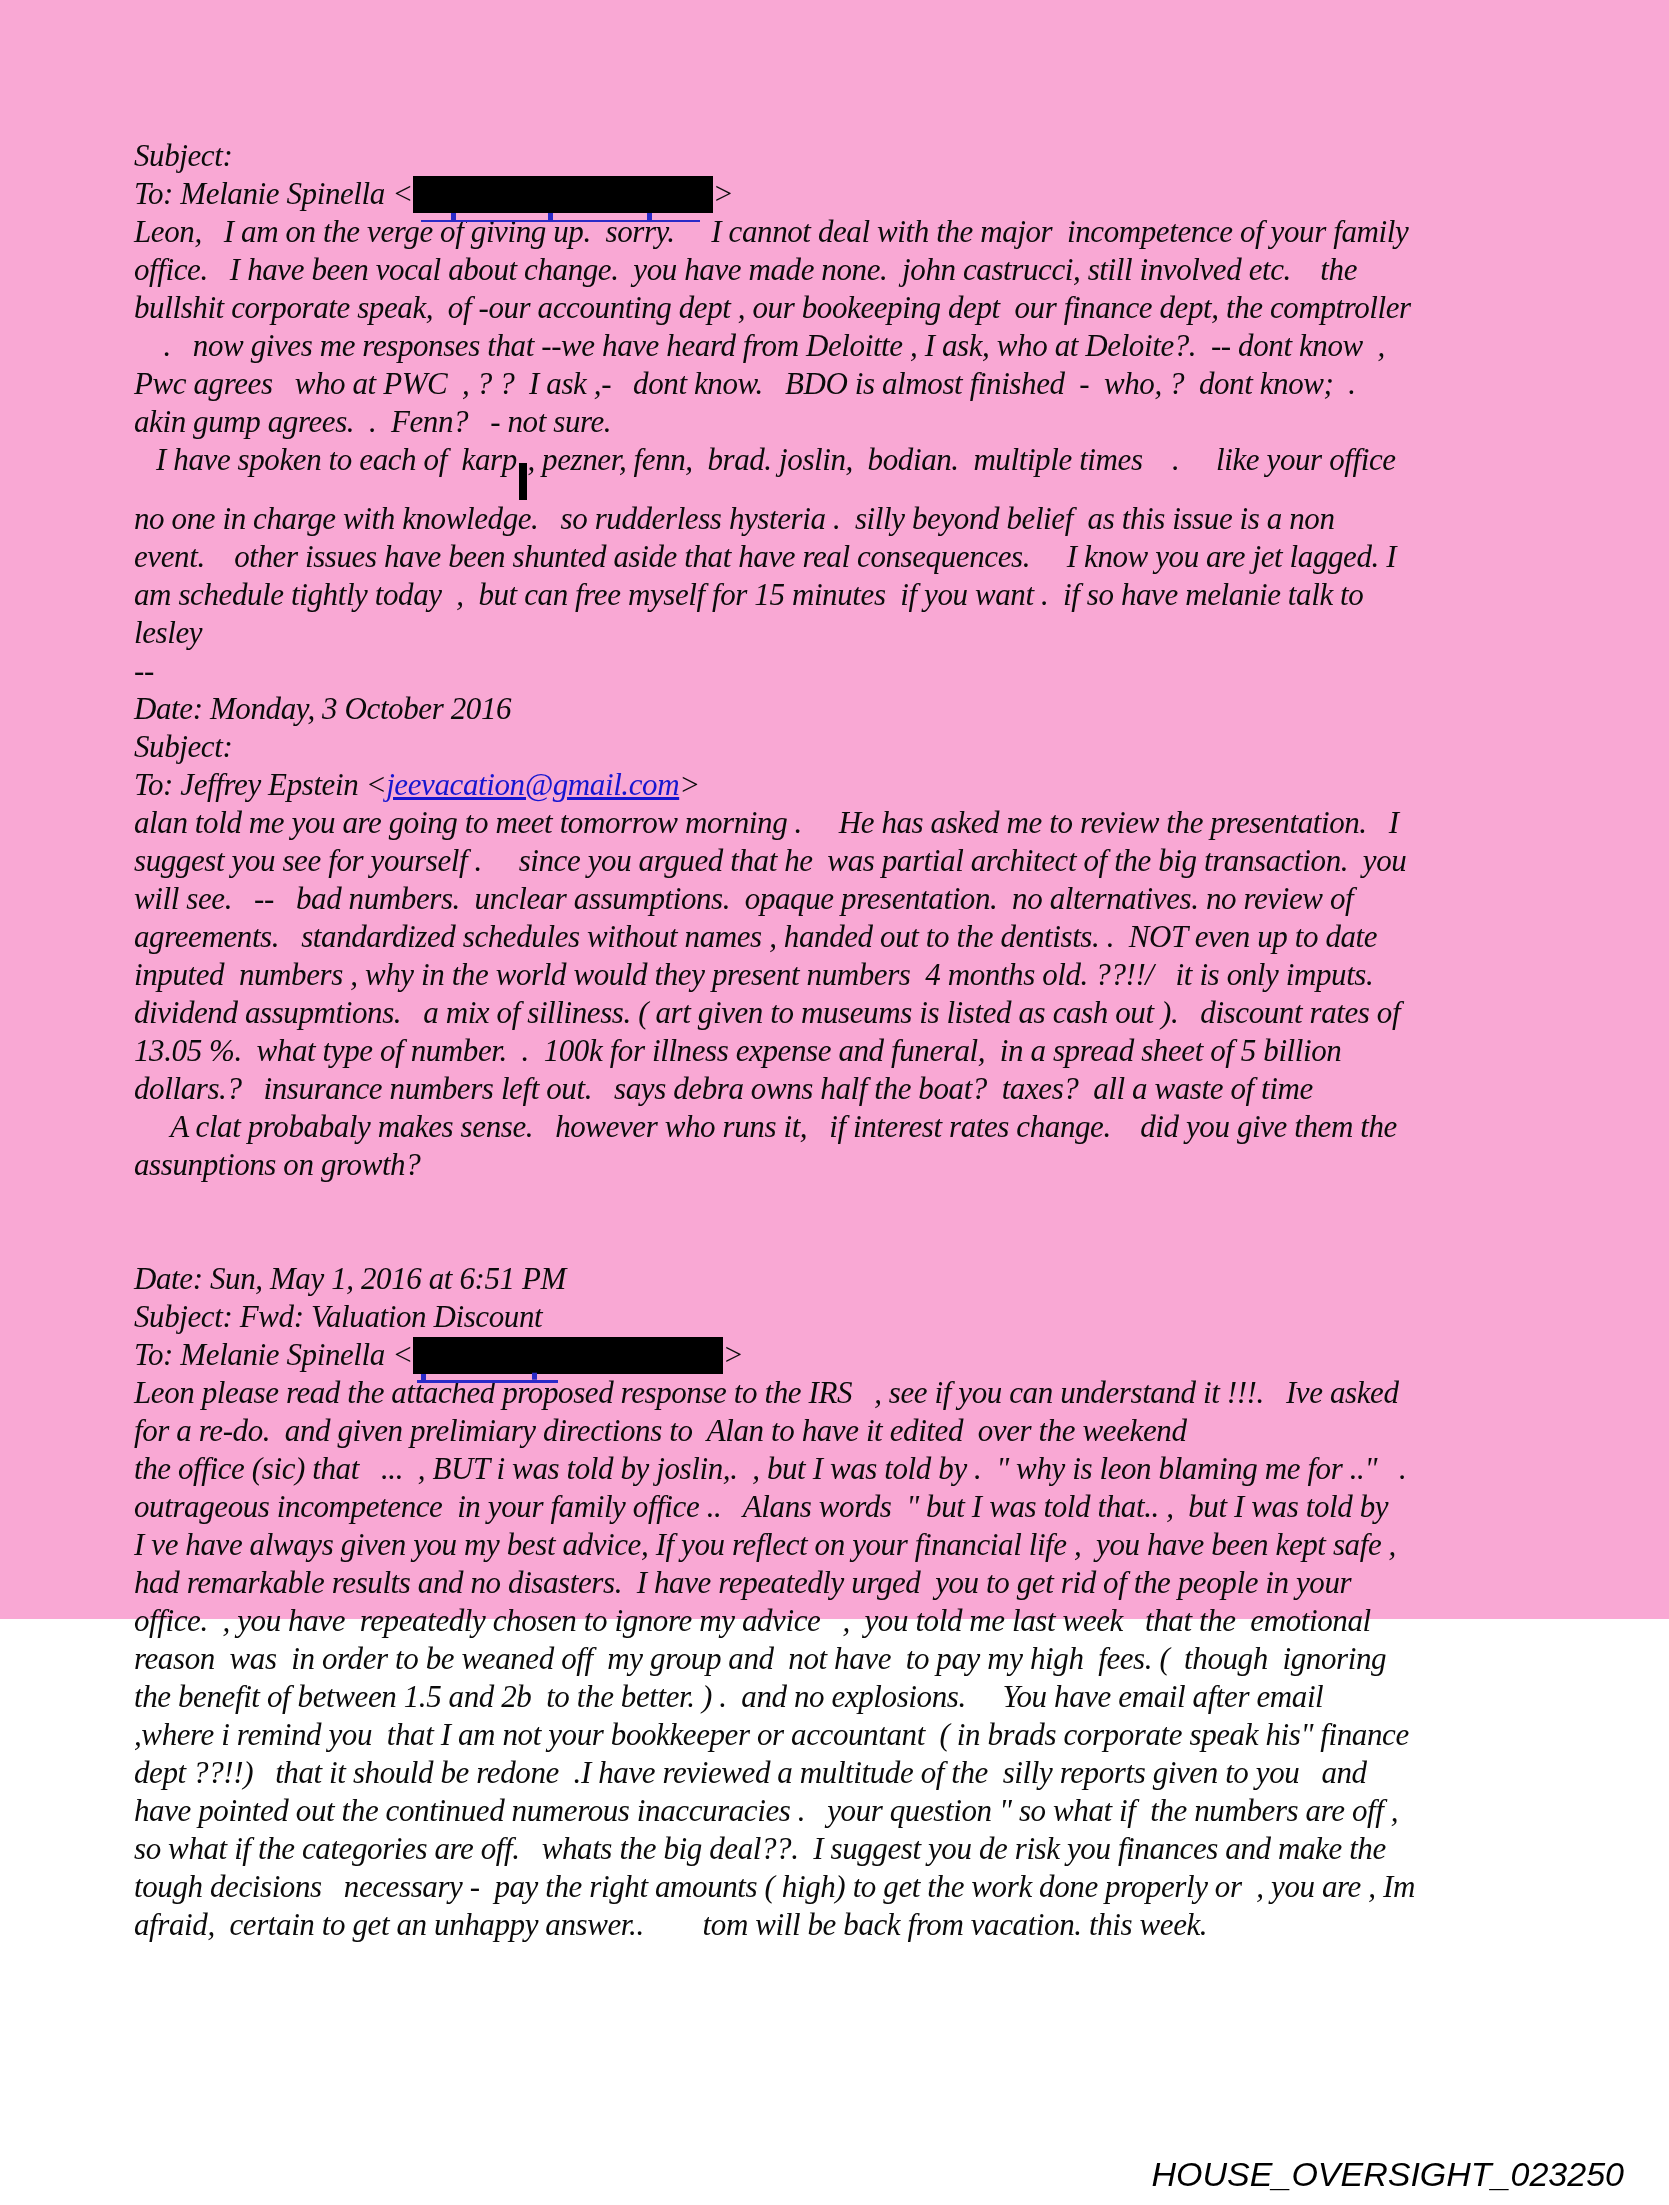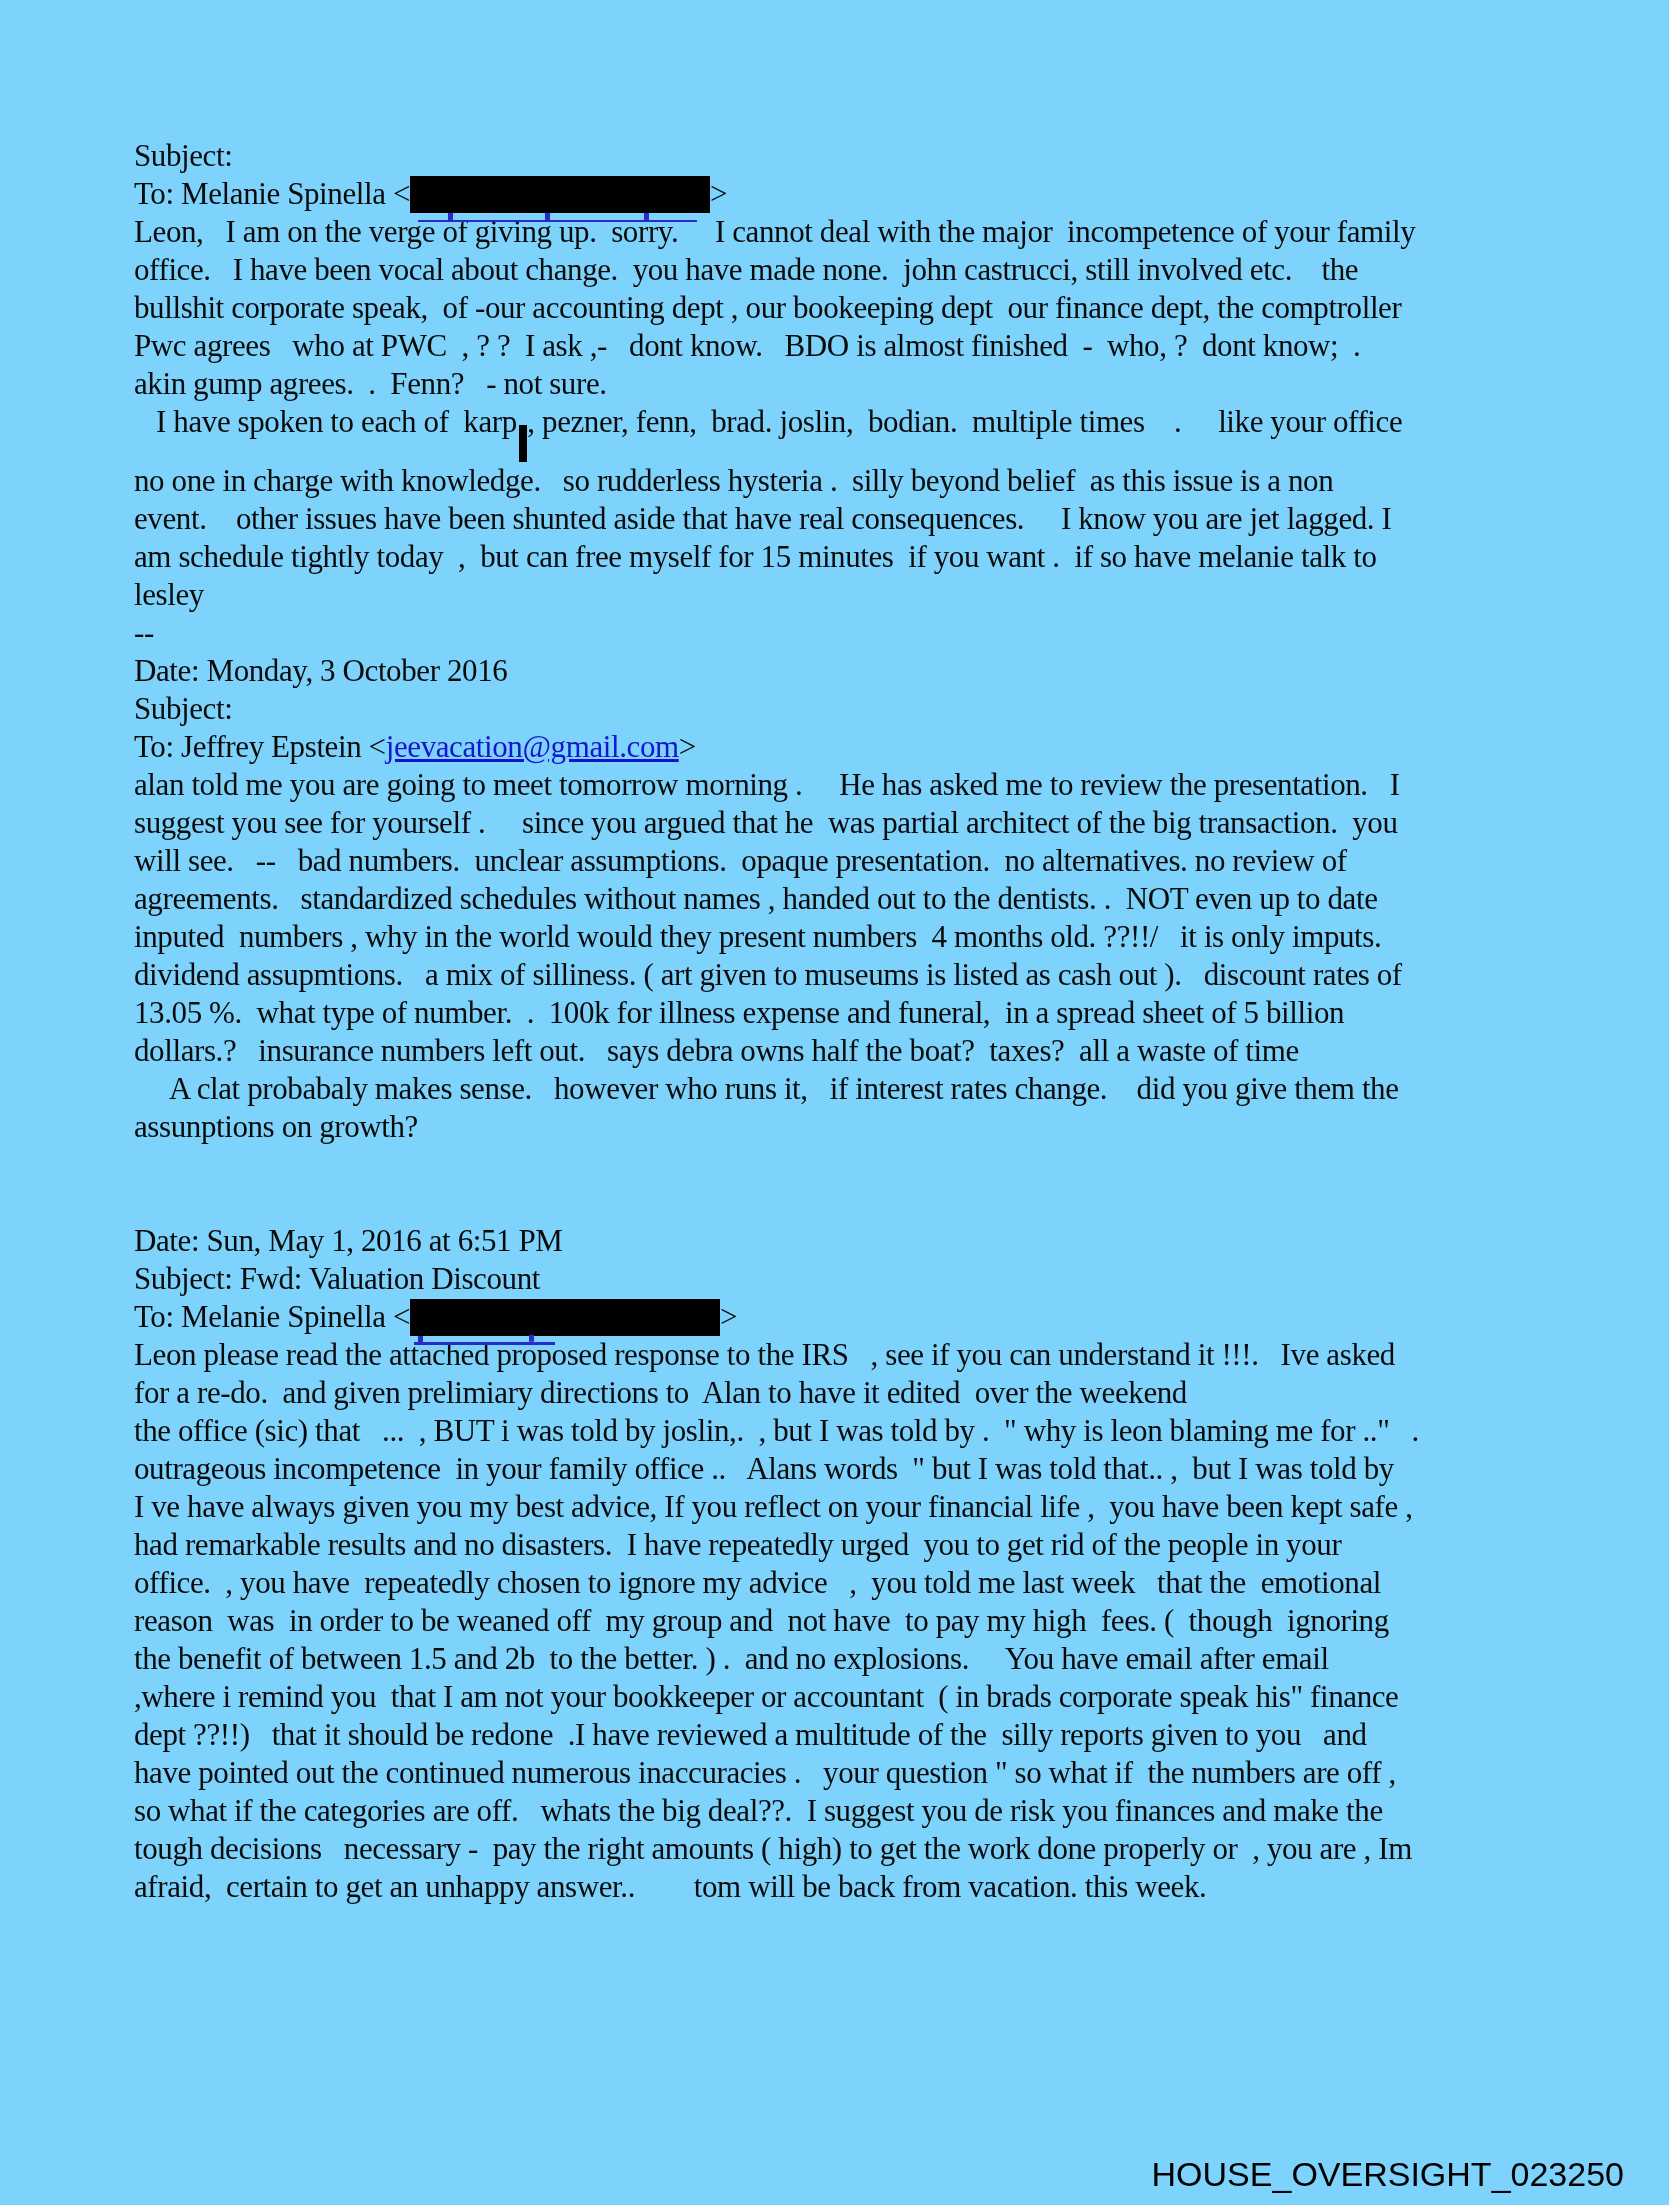--- a/index.html
+++ b/index.html
@@ -6,24 +6,25 @@
     margin: 0;
     padding: 0;
     background: #ffffff;
     width: 1669px;
     height: 2205px;
     overflow: hidden;
   }
   .page {
     position: relative;
     width: 1669px;
-    height: 2205px;
-    background: #7dd3fc;
+    height: 1619px;
+    background: #f9a8d4;
     font-family: "Liberation Serif", "DejaVu Serif", serif;
     color: #0b0b0b;
+    font-style: italic;
   }
   .doc {
     position: absolute;
     left: 134px;
     top: 137px;
     width: 1424px;
   }
   .line {
     white-space: pre;
     font-size: 31px;
@@ -107,20 +108,21 @@
 </head>
 <body>
 
 <div class="page">
   <div class="doc">
       <div class="line"><span>Subject:</span></div>
       <div class="line"><span>To: Melanie Spinella &lt;</span><span class="redaction hint-a" style="width: 300px;"></span><span>&gt;</span></div>
       <div class="line"><span>Leon,   I am on the verge of giving up.  sorry.     I cannot deal with the major  incompetence of your family</span></div>
       <div class="line"><span>office.   I have been vocal about change.  you have made none.  john castrucci, still involved etc.    the</span></div>
       <div class="line"><span>bullshit corporate speak,  of -our accounting dept , our bookeeping dept  our finance dept, the comptroller</span></div>
+      <div class="line"><span>    .   now gives me responses that --we have heard from Deloitte , I ask, who at Deloite?.  -- dont know  ,</span></div>
       <div class="line"><span>Pwc agrees   who at PWC  , ? ?  I ask ,-   dont know.   BDO is almost finished  -  who, ?  dont know;  .</span></div>
       <div class="line"><span>akin gump agrees.  .  Fenn?   - not sure.</span></div>
       <div class="line"><span>   I have spoken to each of  karp</span><span class="cursor-mark"></span><span>, pezner, fenn,  brad. joslin,  bodian.  multiple times    .     like your office</span></div>
       <div class="line"><span>no one in charge with knowledge.   so rudderless hysteria .  silly beyond belief  as this issue is a non</span></div>
       <div class="line"><span>event.    other issues have been shunted aside that have real consequences.     I know you are jet lagged. I</span></div>
       <div class="line"><span>am schedule tightly today  ,  but can free myself for 15 minutes  if you want .  if so have melanie talk to</span></div>
       <div class="line"><span>lesley</span></div>
       <div class="line"><span>--</span></div>
       <div class="line"><span>Date: Monday, 3 October 2016</span></div>
       <div class="line"><span>Subject:</span></div>

